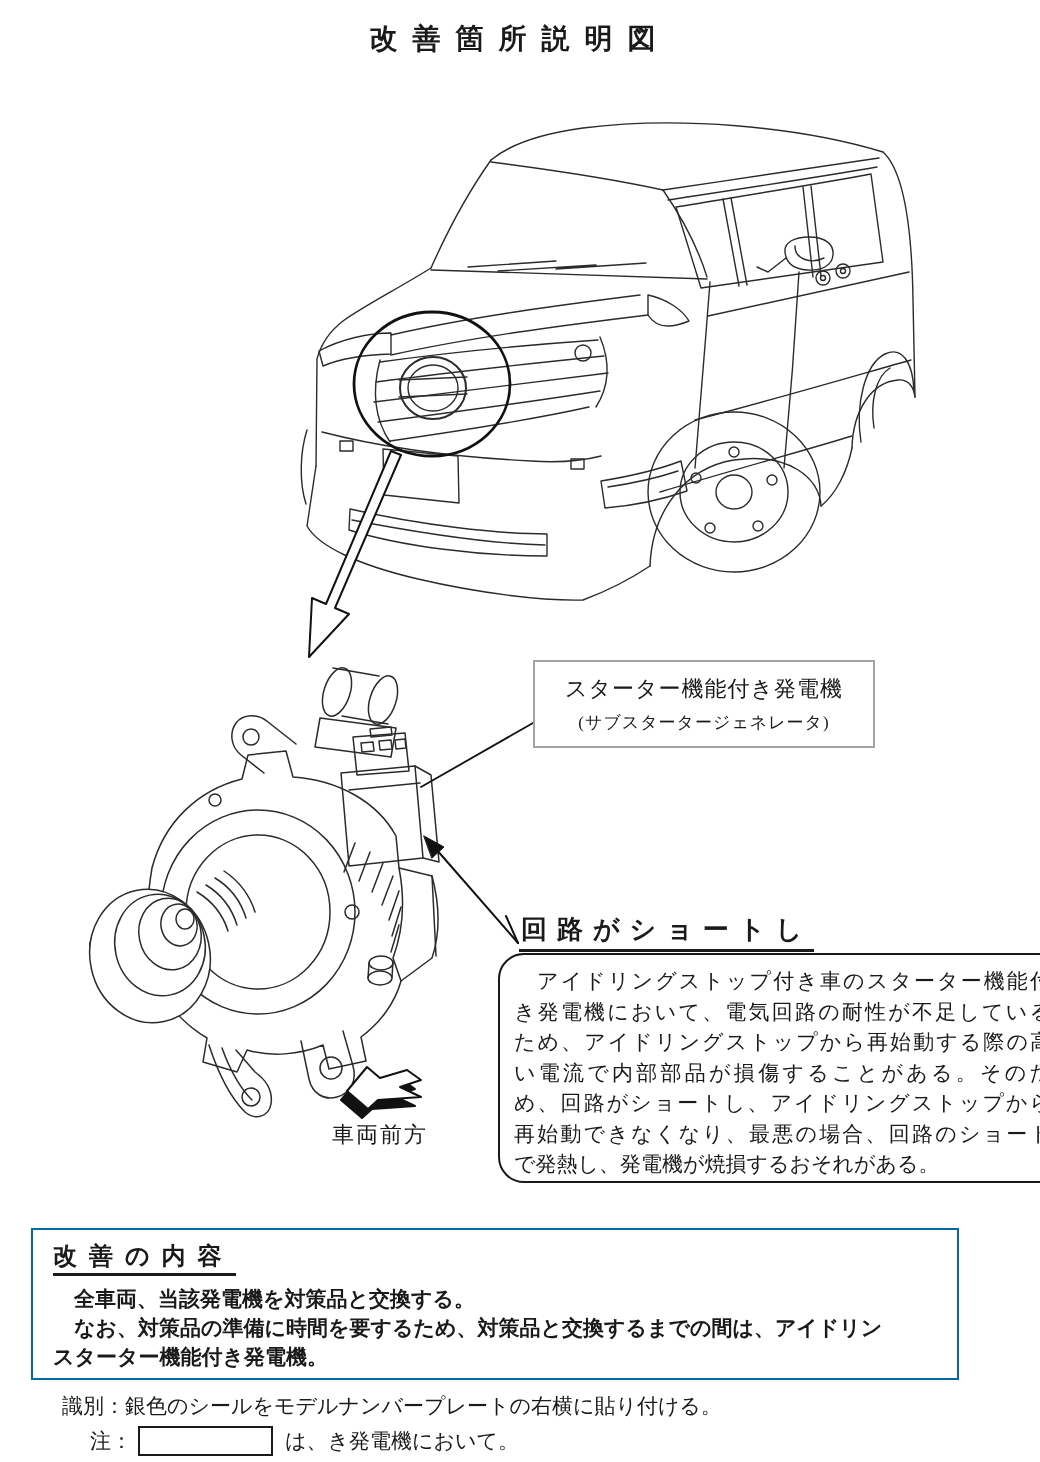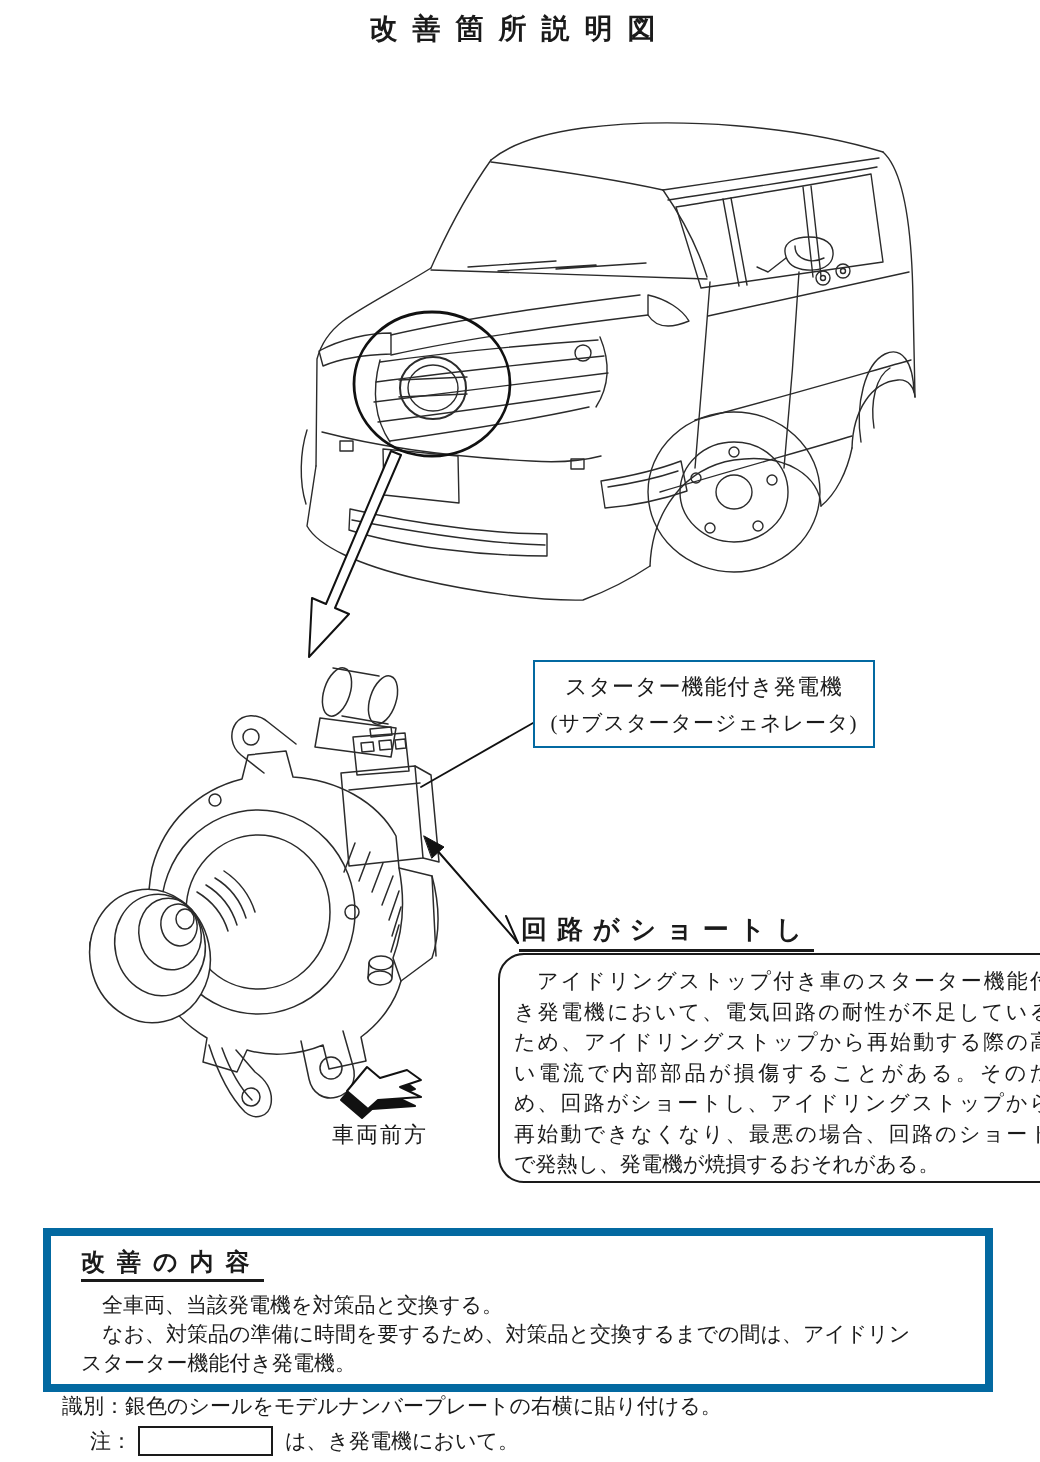--- a/index.html
+++ b/index.html
@@ -7,55 +7,55 @@
     width:1040px;height:1462px;position:relative;background:#ffffff;
     font-family:"Liberation Serif","DejaVu Serif",serif;
     color:#1a1a1a;overflow:hidden;
   }
   .abs{position:absolute;}
   .gothic{font-family:"Liberation Sans","DejaVu Sans",sans-serif;font-weight:bold;}
   #art{position:absolute;left:0;top:0;z-index:1;}
   .txt-layer{z-index:2;}
 
   #doc-title{
-    left:0;top:10px;width:1040px;text-align:center;
+    left:0;top:20px;width:1040px;text-align:center;
     font-size:28px;letter-spacing:15px;font-weight:600;
   }
   #part-label-box{
     left:533px;top:660px;width:338px;height:84px;
-    border:2px solid #0369a1;background:#fff;
+    border:2px solid #a3a3a3;background:#fff;
     display:flex;flex-direction:column;justify-content:center;align-items:center;
     gap:7px;
   }
   #part-label-box .l1{font-size:22px;letter-spacing:1px;}
-  #part-label-box .l2{font-size:21px;letter-spacing:1px;}
+  #part-label-box .l2{font-size:17px;letter-spacing:1px;}
 
   #defect-heading{
     left:519px;top:912px;font-size:26px;letter-spacing:10px;
     border-bottom:3px solid #1a1a1a;padding:0 2px 2px 2px;display:inline-block;
   }
   #defect-box{
     left:498px;top:953px;width:537px;height:215px;
     border:2px solid #1a1a1a;border-radius:26px;background:#fff;
     padding:11px 13px 0 14px;box-sizing:content-box;
     font-size:21px;line-height:30.5px;
   }
   #defect-box .jline{text-align:justify;text-align-last:justify;white-space:normal;}
   #defect-box .lastline{text-align:left;}
 
   #remedy-box{
-    left:43px;top:1228px;width:904px;height:138px;
-    border:8px solid #0369a1;background:#fff;
-    padding:10px 0 0 30px;box-sizing:content-box;
+    left:31px;top:1228px;width:904px;height:138px;
+    border:2px solid #0369a1;background:#fff;
+    padding:10px 0 0 20px;box-sizing:content-box;
   }
   #remedy-heading{
     font-size:24px;letter-spacing:12px;border-bottom:3px solid #1a1a1a;
     display:inline-block;padding:0 2px 1px 0;
   }
-  #remedy-box .body{margin-top:9px;font-size:21px;line-height:29px;}
+  #remedy-box .body{margin-top:9px;font-size:21px;line-height:29px;font-weight:bold;}
 
   #front-direction-label{
     left:332px;top:1120px;font-size:22px;letter-spacing:2px;
   }
   #footer-id{
     left:62px;top:1392px;font-size:21px;text-align:right;
   }
   #footer-note{
     left:90px;top:1426px;font-size:21px;display:flex;align-items:center;
   }

